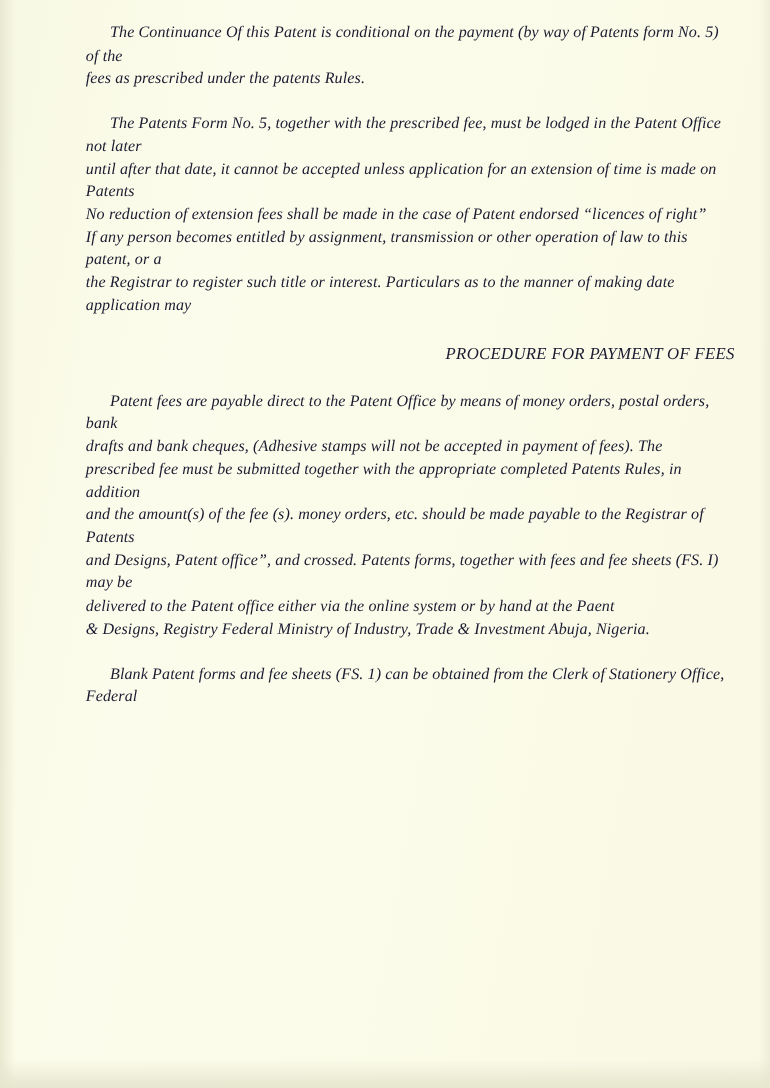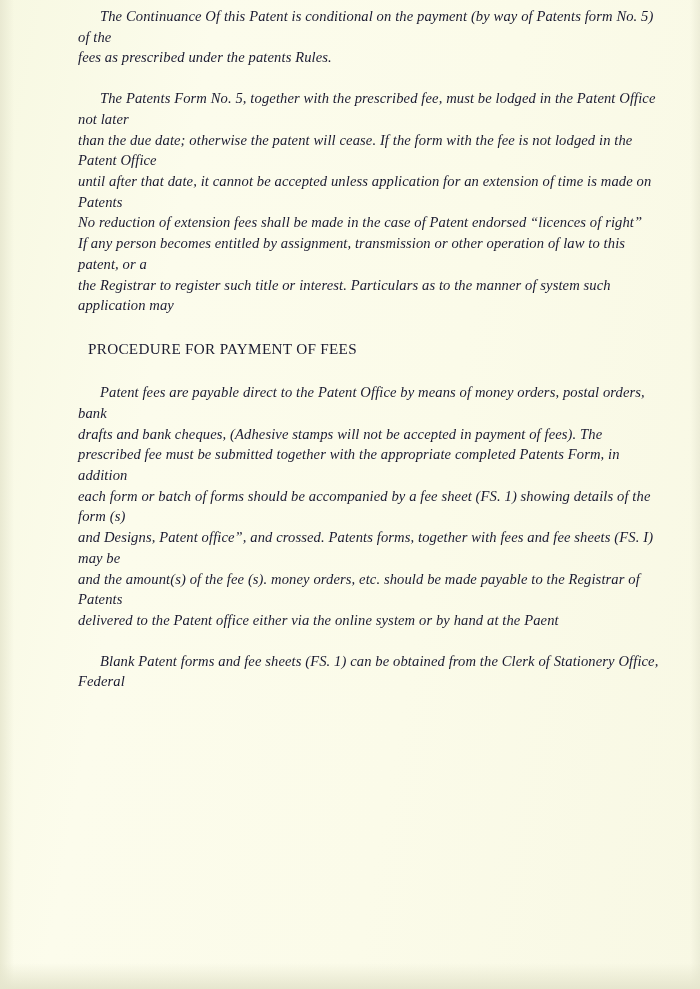--- a/index.html
+++ b/index.html
@@ -38,43 +38,44 @@
   .edge-bottom {
     position: absolute;
     left: 0; right: 0; bottom: 0;
     height: 26px;
     background: linear-gradient(to top, #e6e6ce, rgba(230,230,206,0));
     pointer-events: none;
   }
   .content {
     position: absolute;
     left: 78px;
-    top: 6px;
+    top: 20px;
     width: 590px;
   }
   p.para {
     margin: 0 0 0 0;
     font-style: italic;
     font-size: 14.6px;
     line-height: 1.42;
     color: #1a1a30;
     text-align: left;
     letter-spacing: 0.1px;
   }
   p.para .indent {
     display: inline-block;
     width: 22px;
   }
   .gap-md { height: 20px; }
   .gap-lg { height: 24px; }
   h2.heading {
     margin: 0;
+    font-style: italic;
     font-weight: normal;
     font-size: 15.2px;
-    text-align: left;
+    text-align: right;
     color: #1a1a30;
     letter-spacing: 0.3px;
     padding-left: 10px;
   }
   .line { display: block; }
 </style>
 </head>
 <body>
 
 <div class="page">
@@ -86,41 +87,40 @@
 
     <p class="para">
       <span class="indent"></span><span class="line" style="display:inline">The Continuance Of this Patent is conditional on the payment (by way of Patents form No. 5) of the</span>
       <span class="line">fees as prescribed under the patents Rules.</span>
     </p>
 
     <div class="gap-md"></div>
 
     <p class="para">
       <span class="indent"></span><span style="display:inline">The Patents Form No. 5, together with the prescribed fee, must be lodged in the Patent Office not  later</span>
-      <span class="line">than the due date; otherwise the patent will cease. If the form with the fee is not lodged in the Patent Office</span>
       <span class="line">until after that date, it cannot be accepted unless application for an extension of time is made on Patents</span>
       <span class="line">No reduction of extension fees shall be made in the case of Patent endorsed “licences of right”</span>
       <span class="line">If any person becomes entitled by assignment, transmission or other operation of law to this patent, or a</span>
-      <span class="line"> the Registrar to register such title or interest. Particulars as to the manner of system such application may</span>
+      <span class="line"> the Registrar to register such title or interest. Particulars as to the manner of making date application may</span>
     </p>
 
     <div class="gap-lg"></div>
 
     <h2 class="heading">PROCEDURE FOR PAYMENT OF FEES</h2>
 
     <div class="gap-lg"></div>
 
     <p class="para">
       <span class="indent"></span><span style="display:inline">Patent fees are payable direct to the Patent Office by means of money orders, postal orders, bank</span>
       <span class="line">drafts and bank cheques, (Adhesive stamps will not be accepted in payment of fees). The</span>
-      <span class="line">prescribed fee must be submitted together with the appropriate completed Patents Form, in addition</span>
-      <span class="line">each form or batch of forms should be accompanied by a fee sheet (FS. 1) showing details of the form (s)</span>
+      <span class="line">prescribed fee must be submitted together with the appropriate completed Patents Rules, in addition</span>
+      <span class="line">and the amount(s) of the fee  (s). money orders, etc. should be made payable to the Registrar of  Patents</span>
       <span class="line">and Designs, Patent office”, and crossed.  Patents forms, together with fees and fee sheets (FS. I)  may be</span>
-      <span class="line">and the amount(s) of the fee  (s). money orders, etc. should be made payable to the Registrar of  Patents</span>
       <span class="line">delivered to the Patent office either via the online system or by hand at the Paent</span>
+      <span class="line">&amp; Designs, Registry Federal Ministry of Industry, Trade &amp; Investment Abuja, Nigeria.</span>
     </p>
 
     <div class="gap-md"></div>
 
     <p class="para">
       <span class="indent"></span><span style="display:inline">Blank Patent forms and fee sheets (FS. 1) can be obtained from the Clerk of Stationery Office, Federal</span>
     </p>
 
   </div>
 </div>

